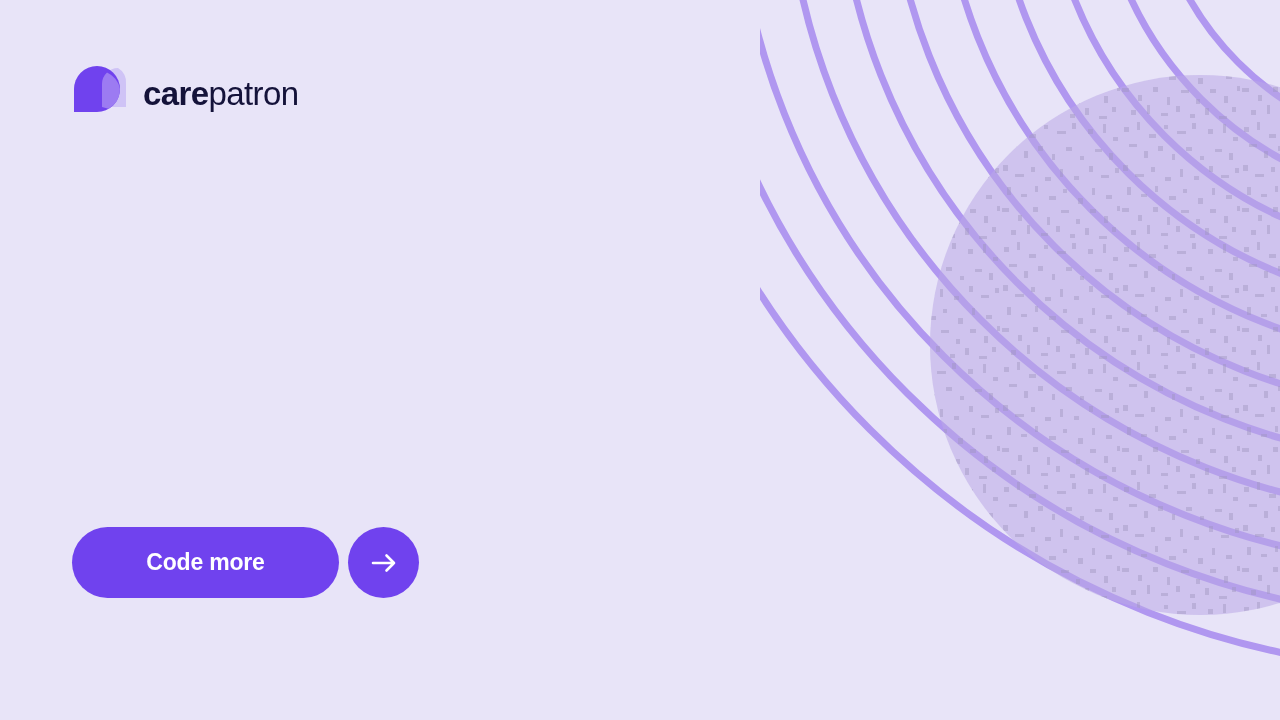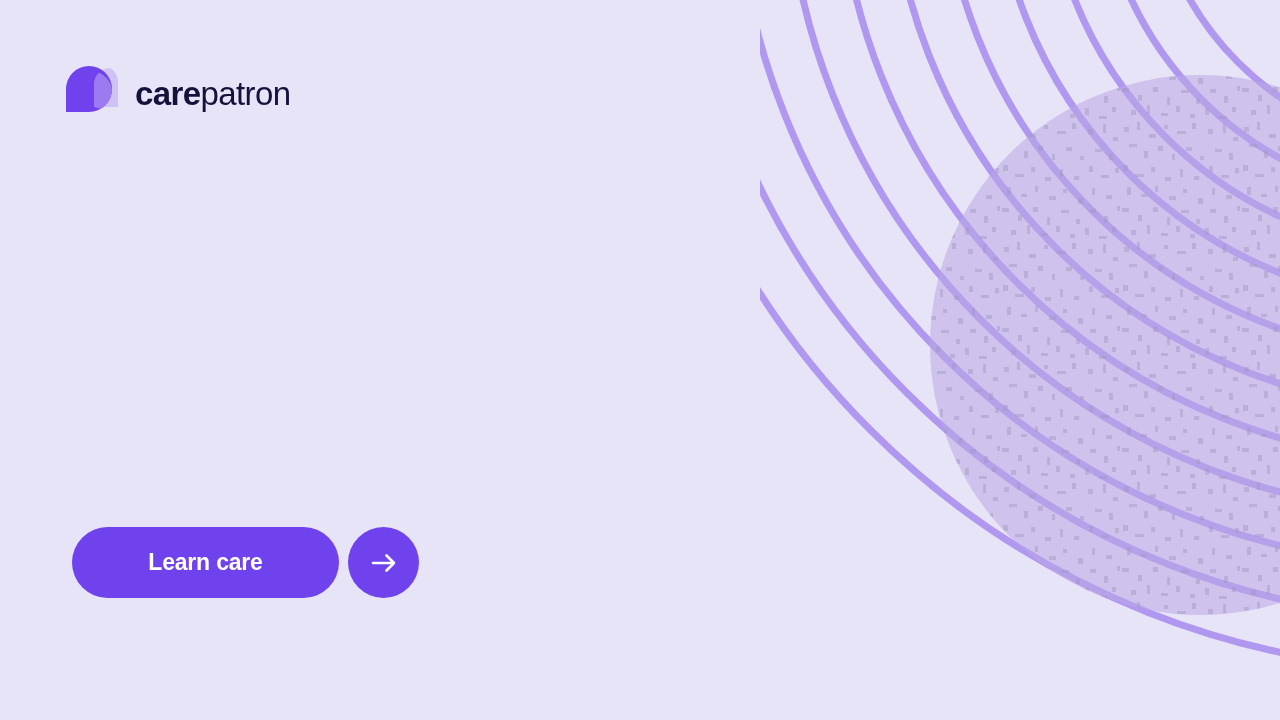--- a/index.html
+++ b/index.html
@@ -34,21 +34,21 @@
   }
   .decor svg {
     display: block;
     width: 520px;
     height: 720px;
   }
 
   
   .logo {
     position: absolute;
-    left: 64px;
+    left: 72px;
     top: 64px;
     display: flex;
     align-items: center;
     gap: 13px;
   }
   .logo-mark {
     position: relative;
     width: 58px;
     height: 56px;
     flex: none;
@@ -226,21 +226,21 @@
         <path d="M30 20 A16 16 0 0 1 35 8.5 A23 23 0 0 1 48 25 A23 23 0 0 1 36.5 44.8 L30 43 Z" fill="#9C7BF2"></path>
       </svg>
     </span>
     <span class="wordmark">
       <span class="wm-bold">care</span><span class="wm-light">patron</span>
     </span>
   </div>
 
 
   <div class="cta">
-    <button type="button" class="btn-primary">Learn care</button>
+    <button type="button" class="btn-primary">Code more</button>
     <button type="button" class="btn-arrow">
       <span>
         <svg width="34" height="34" viewBox="0 0 34 34" xmlns="http://www.w3.org/2000/svg" aria-hidden="true">
           <path d="M6 17 H27 M19.5 9.5 L27 17 L19.5 24.5" fill="none" stroke="#FFFFFF" stroke-width="2.6" stroke-linecap="round" stroke-linejoin="round"></path>
         </svg>
       </span>
     </button>
   </div>
 
 </div>

